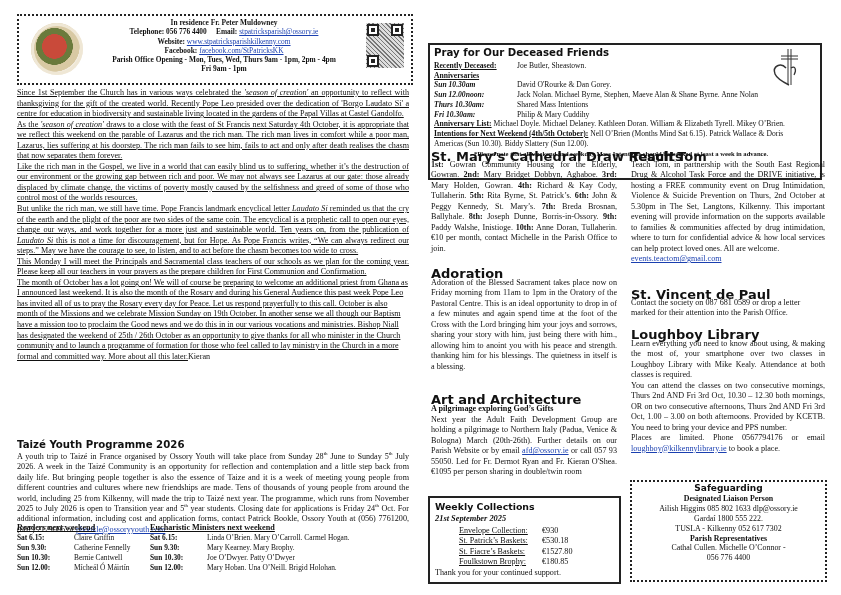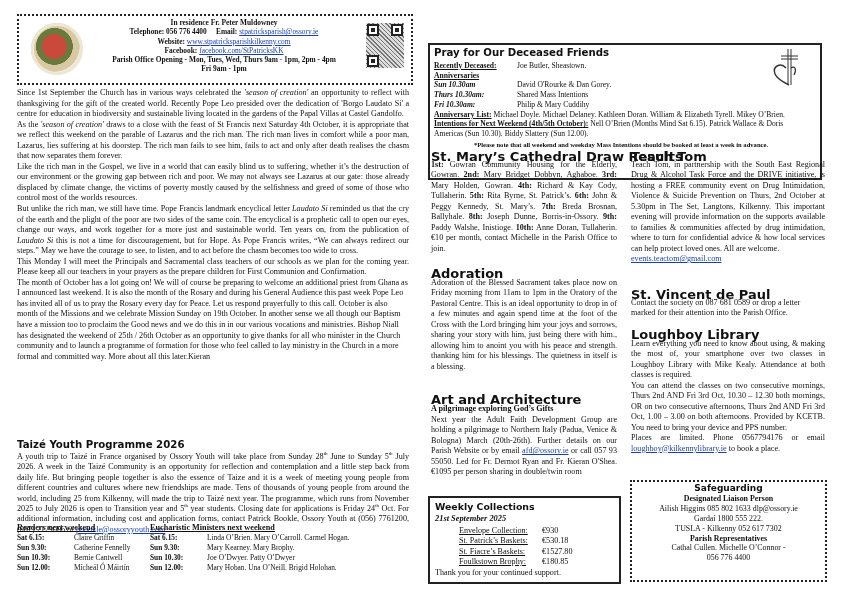--- a/index.html
+++ b/index.html
@@ -21,21 +21,21 @@
         background:
           repeating-linear-gradient(45deg, #777 0 1px, #ddd 1px 3px),
           #ccc; }
   #qr .corner { position: absolute; width: 8px; height: 8px; border: 2px solid #222; background: #fff; }
   #qr .corner::after { content: ""; position: absolute; left: 2px; top: 2px; width: 4px; height: 4px; background: #222; }
   #header-text { left: 60px; top: 2px; width: 290px; text-align: center;
                  font-size: 7.4px; line-height: 9.3px; font-weight: bold; }
 
   
   #intro { left: 17px; top: 88px; width: 392px; font-size: 8.15px; line-height: 10.55px; text-align: justify; }
-  #intro p { margin: 0; }
+  #intro p { margin: 0; text-decoration: underline; }
   .sign { display: inline-block; }
 
   h2 { margin: 0; font-family: "DejaVu Sans", sans-serif; font-weight: bold; }
   #taize-title { left: 17px; top: 439px; font-size: 10.2px; }
   #taize { left: 17px; top: 452px; width: 392px; font-size: 8.15px; line-height: 10.4px; text-align: justify; }
   #taize p { margin: 0; }
   sup { font-size: 5px; vertical-align: super; line-height: 0; }
 
   
   .rota { font-size: 7.4px; line-height: 9.9px; }
@@ -183,20 +183,24 @@
   </svg>
   <div id="deceased-body" class="abs">
     <div class="row">
         <span class="lbl2">Recently Deceased:</span>
         <span>Joe Butler, Sheastown.</span>
       </div>
     <div class="b u">Anniversaries</div>
     <div class="row">
         <span class="lbl">Sun 10.30am</span>
         <span>David O'Rourke &amp; Dan Gorey.</span>
+      </div>
+    <div class="row">
+        <span class="lbl">Sun 12.00noon:</span>
+        <span>Jack Nolan. Michael Byrne, Stephen, Maeve Alan &amp; Shane Byrne.  Anne Nolan</span>
       </div>
     <div class="row">
         <span class="lbl">Thurs 10.30am:</span>
         <span>Shared Mass Intentions</span>
       </div>
     <div class="row">
         <span class="lbl">Fri 10.30am:</span>
         <span>Philip &amp; Mary Cuddihy</span>
       </div>
     <div><span class="b u">Anniversary List:</span><span> Michael Doyle. Michael Delaney. Kathleen Doran. William &amp; Elizabeth Tyrell. Mikey O’Brien.</span></div>

